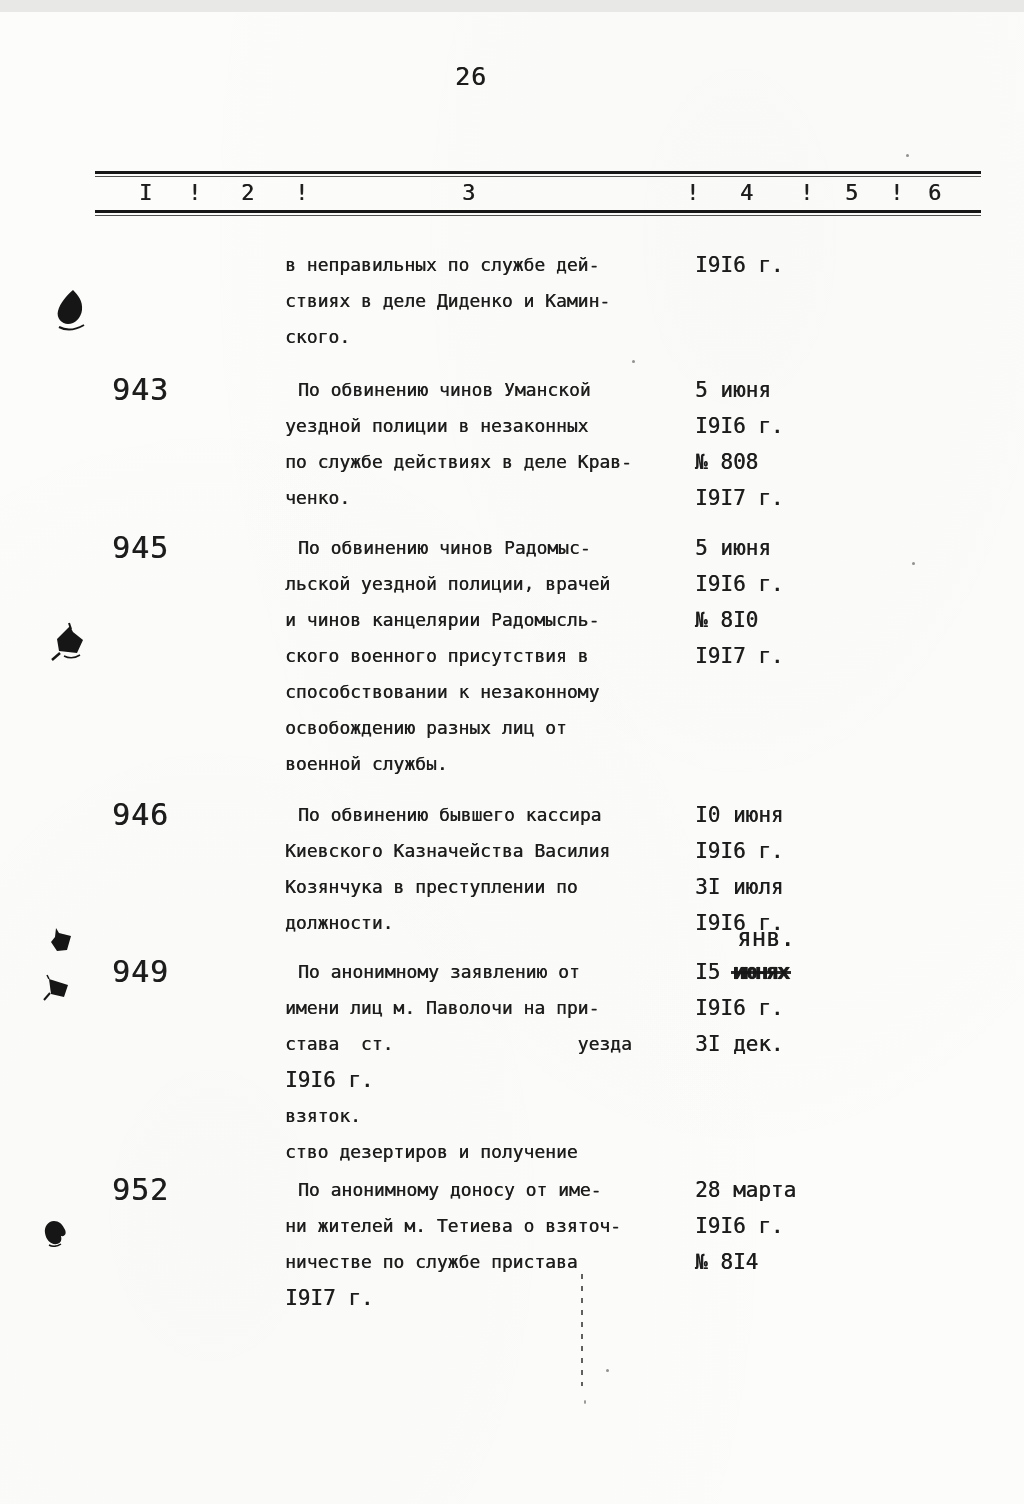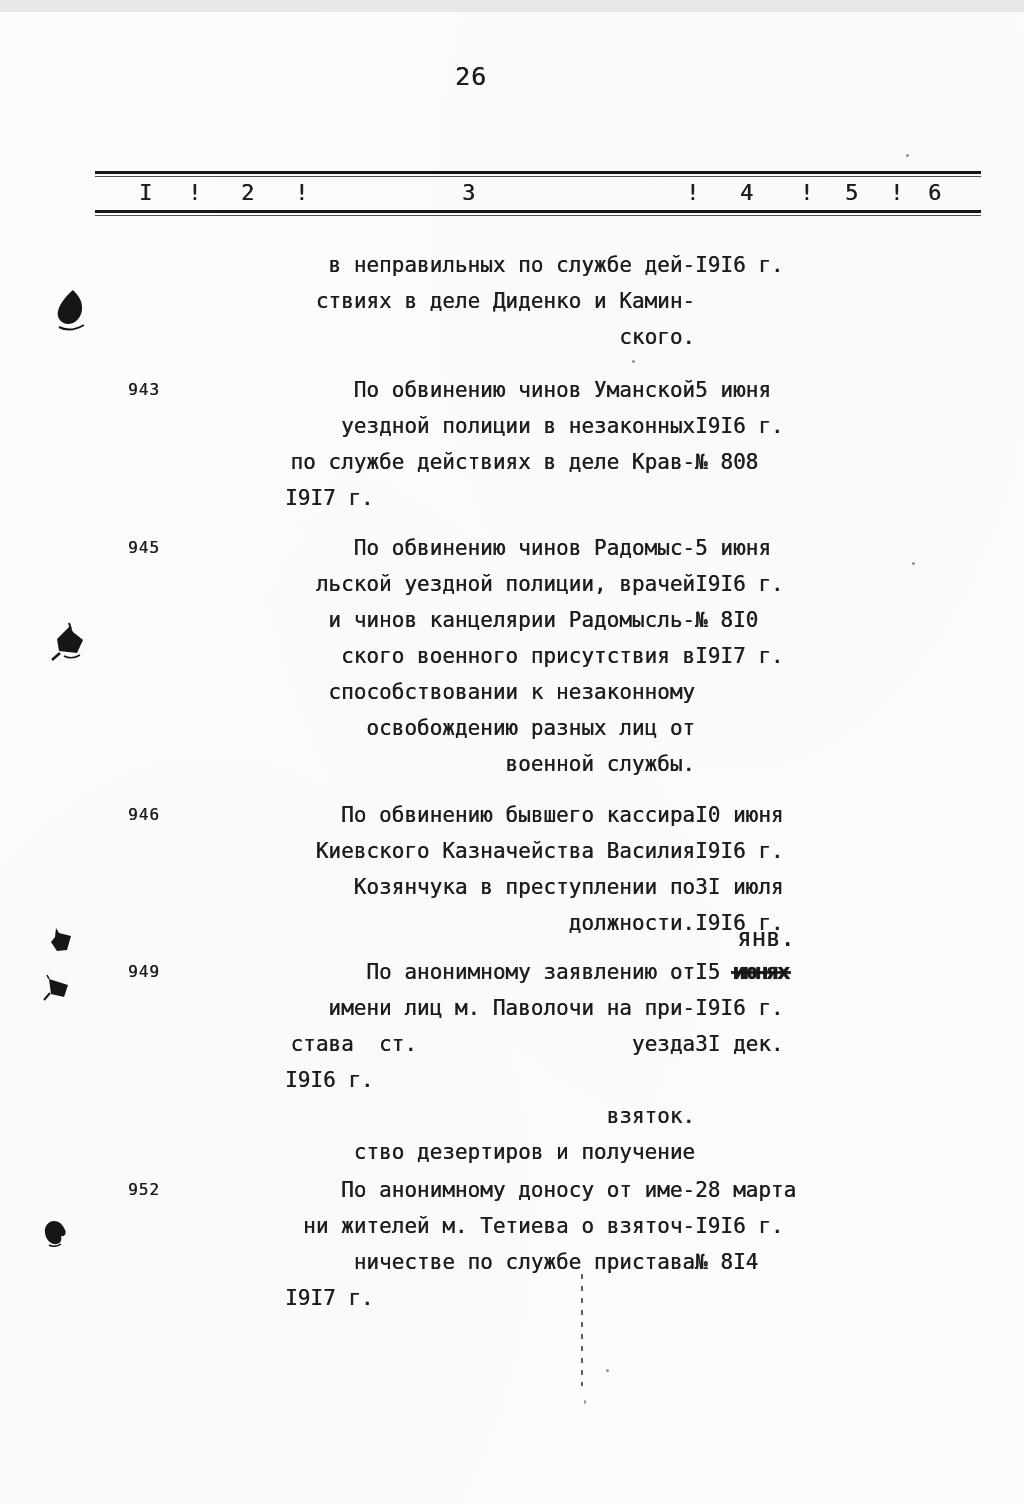--- a/index.html
+++ b/index.html
@@ -28,31 +28,30 @@
   }
   .rule-top{top:159px;}
   .rule-bottom{top:198px;}
   .hdr-cell{
     position:absolute;top:168px;
     font-size:22px;
     text-shadow:0.4px 0 rgba(25,25,25,.85);
   }
   .entry{position:absolute;left:112px;right:0;}
   .entry .num{
-    position:absolute;left:16px;top:0;width:170px;
-    font-size:16px;line-height:36px;letter-spacing:1px;
+    position:absolute;left:0;top:0;width:170px;
+    font-size:30px;line-height:36px;letter-spacing:1px;
     text-shadow:0.4px 0 rgba(25,25,25,.85);
   }
   .entry .rows{position:absolute;left:173px;top:0;}
   .row{display:flex;height:36px;line-height:36px;}
   .row .text{
     box-sizing:border-box;width:410px;
-    font-size:21px;white-space:pre;
+    font-size:18px;white-space:pre;
     text-shadow:0.45px 0 rgba(25,25,25,.85);
-    text-align:right;
   }
   .row.indent .text{padding-left:13px;}
   .row .date{
     position:relative;font-size:21px;white-space:pre;
     text-shadow:0.45px 0 rgba(25,25,25,.85);
   }
   .date .super{
     position:absolute;top:-26px;left:42px;
     font-size:24px;line-height:20px;
     text-shadow:0.45px 0 rgba(25,25,25,.85);
@@ -128,20 +127,21 @@
           </div>
           <div class="row">
             <span class="text">уездной полиции в незаконных</span>
             <span class="date"><span>I9I6 г.</span></span>
           </div>
           <div class="row">
             <span class="text">по службе действиях в деле Крав-</span>
             <span class="date"><span>№ 808</span></span>
           </div>
           <div class="row">
+            <span class="text">ченко.</span>
             <span class="date"><span>I9I7 г.</span></span>
           </div>
         </div>
       </div>
       <div class="entry" style="top: 518px;">
         <div class="num">945</div>
         <div class="rows">
           <div class="row indent">
             <span class="text">По обвинению чинов Радомыс-</span>
             <span class="date"><span>5 июня</span></span>

